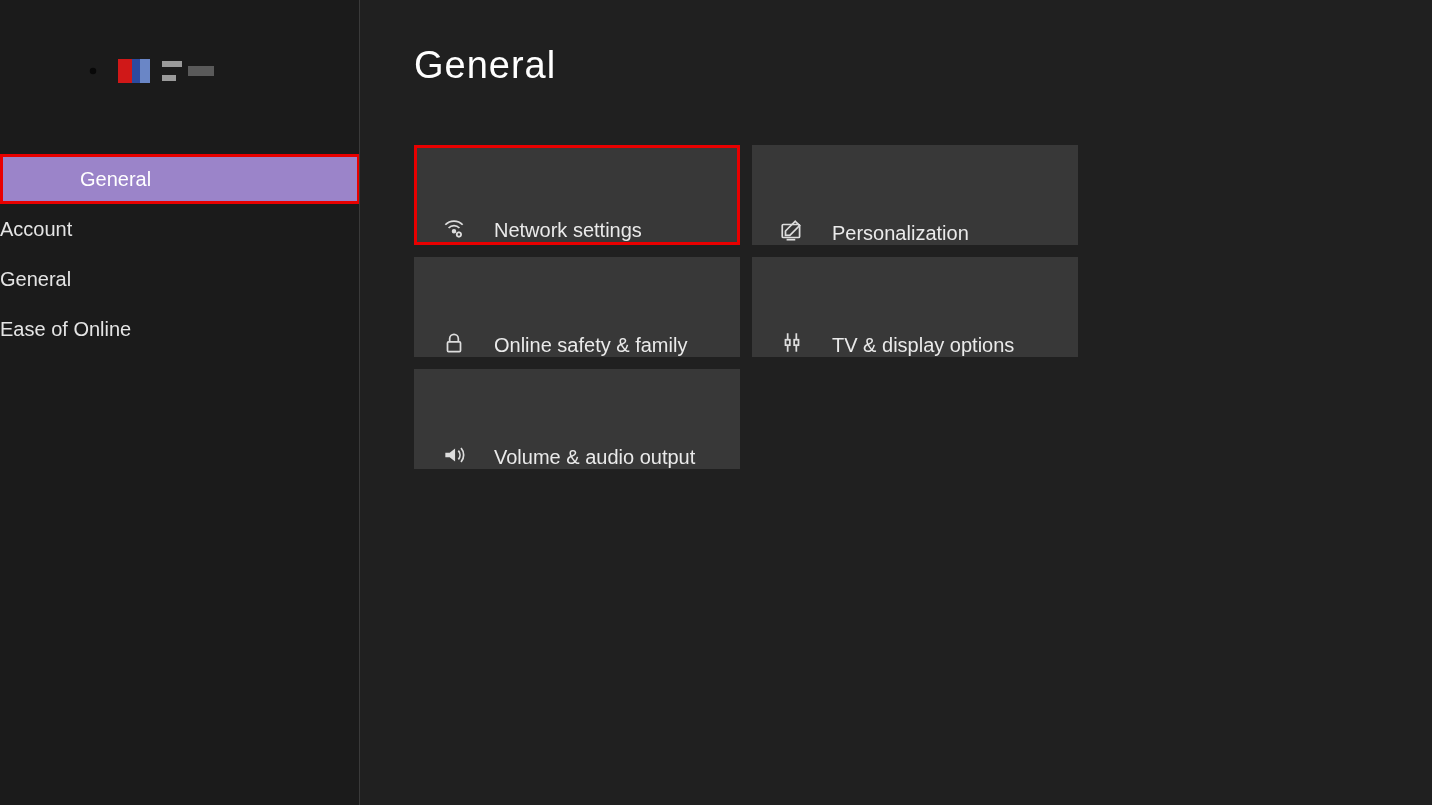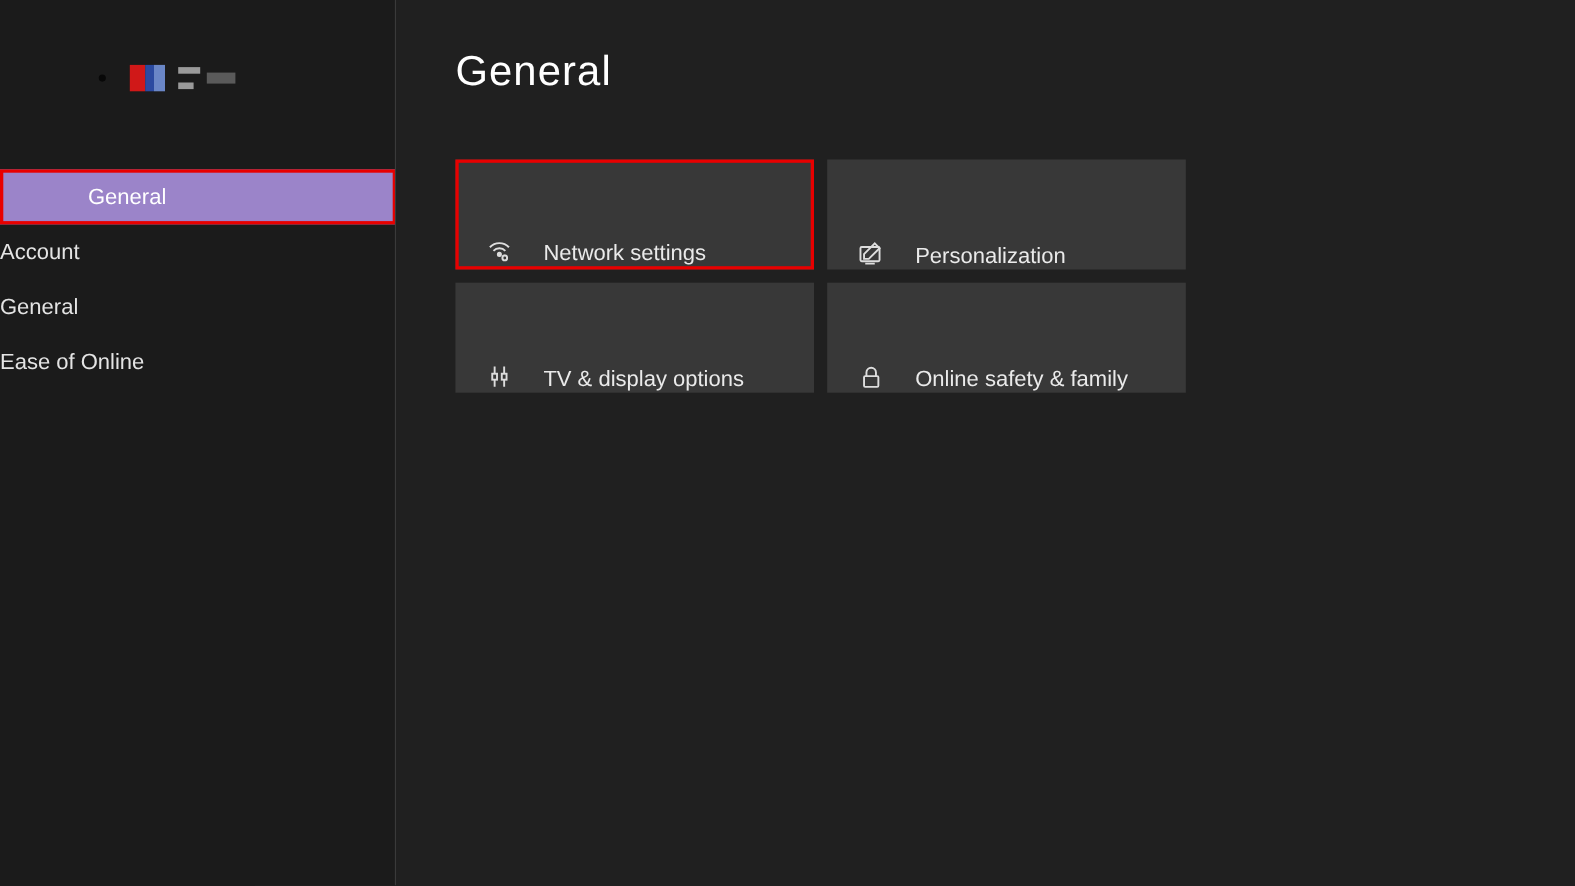--- a/index.html
+++ b/index.html
@@ -100,36 +100,46 @@
               <path d="M7 20h8"></path>
               <path d="M15 3l4 4-9 9H6v-4z"></path>
             </svg>
         </span>
         <span class="tile-label">Personalization</span>
       </div>
 
       <div class="tile">
         <span class="ico">
           <svg viewBox="0 0 24 24">
+              <rect x="6" y="11" width="12" height="9" rx="1"></rect>
+              <path d="M8 11V8a4 4 0 0 1 8 0v3"></path>
+            </svg>
+        </span>
+        <span class="tile-label">Online safety &amp; family</span>
+      </div>
+
+      <div class="tile">
+        <span class="ico">
+          <svg viewBox="0 0 24 24">
               <path d="M8 3v6M16 3v6"></path>
               <rect x="6" y="9" width="4" height="5"></rect>
               <rect x="14" y="9" width="4" height="5"></rect>
               <path d="M8 14v6M16 14v6"></path>
             </svg>
         </span>
         <span class="tile-label">TV &amp; display options</span>
       </div>
 
       <div class="tile">
         <span class="ico">
           <svg viewBox="0 0 24 24">
-              <rect x="6" y="11" width="12" height="9" rx="1"></rect>
-              <path d="M8 11V8a4 4 0 0 1 8 0v3"></path>
+              <path d="M4 10v4h4l5 4V6l-5 4H4z" fill="#ddd" stroke="none"></path>
+              <path d="M16 8a6 6 0 0 1 0 8"></path>
+              <path d="M18.5 5.5a10 10 0 0 1 0 13"></path>
             </svg>
         </span>
-        <span class="tile-label">Online safety &amp; family</span>
+        <span class="tile-label">Volume &amp; audio output</span>
       </div>
-
 
 
     </div>
   </main>
 </div>
 
 </body></html>

